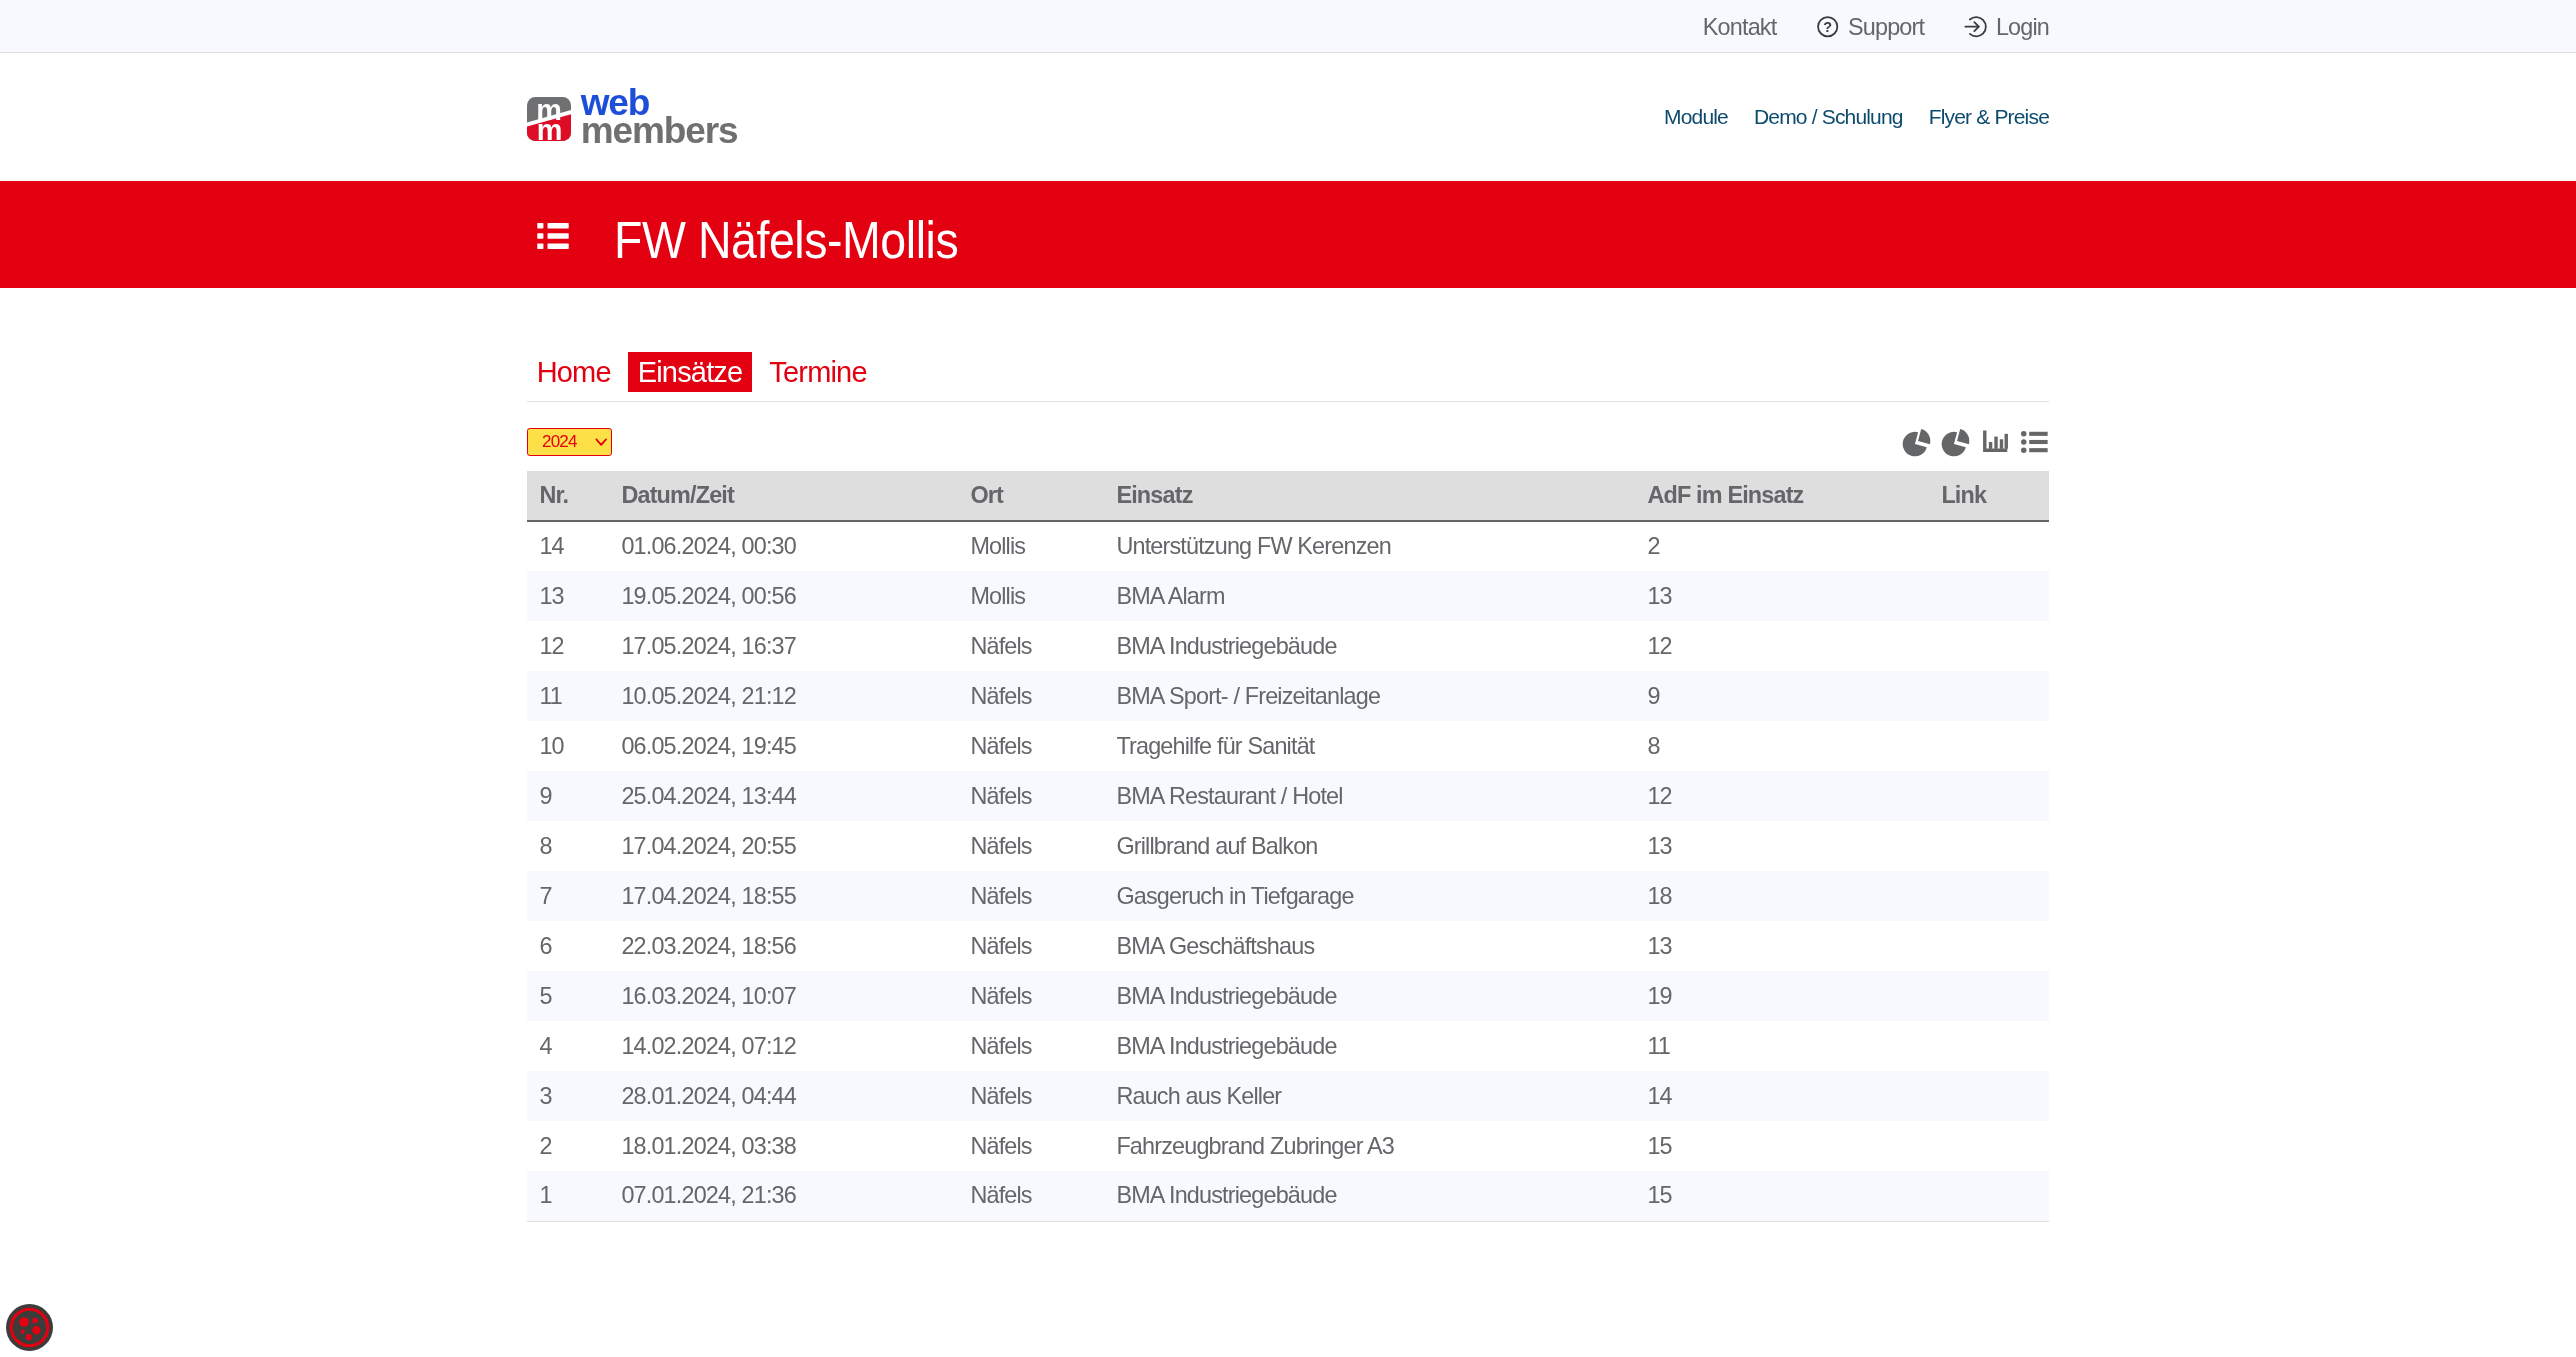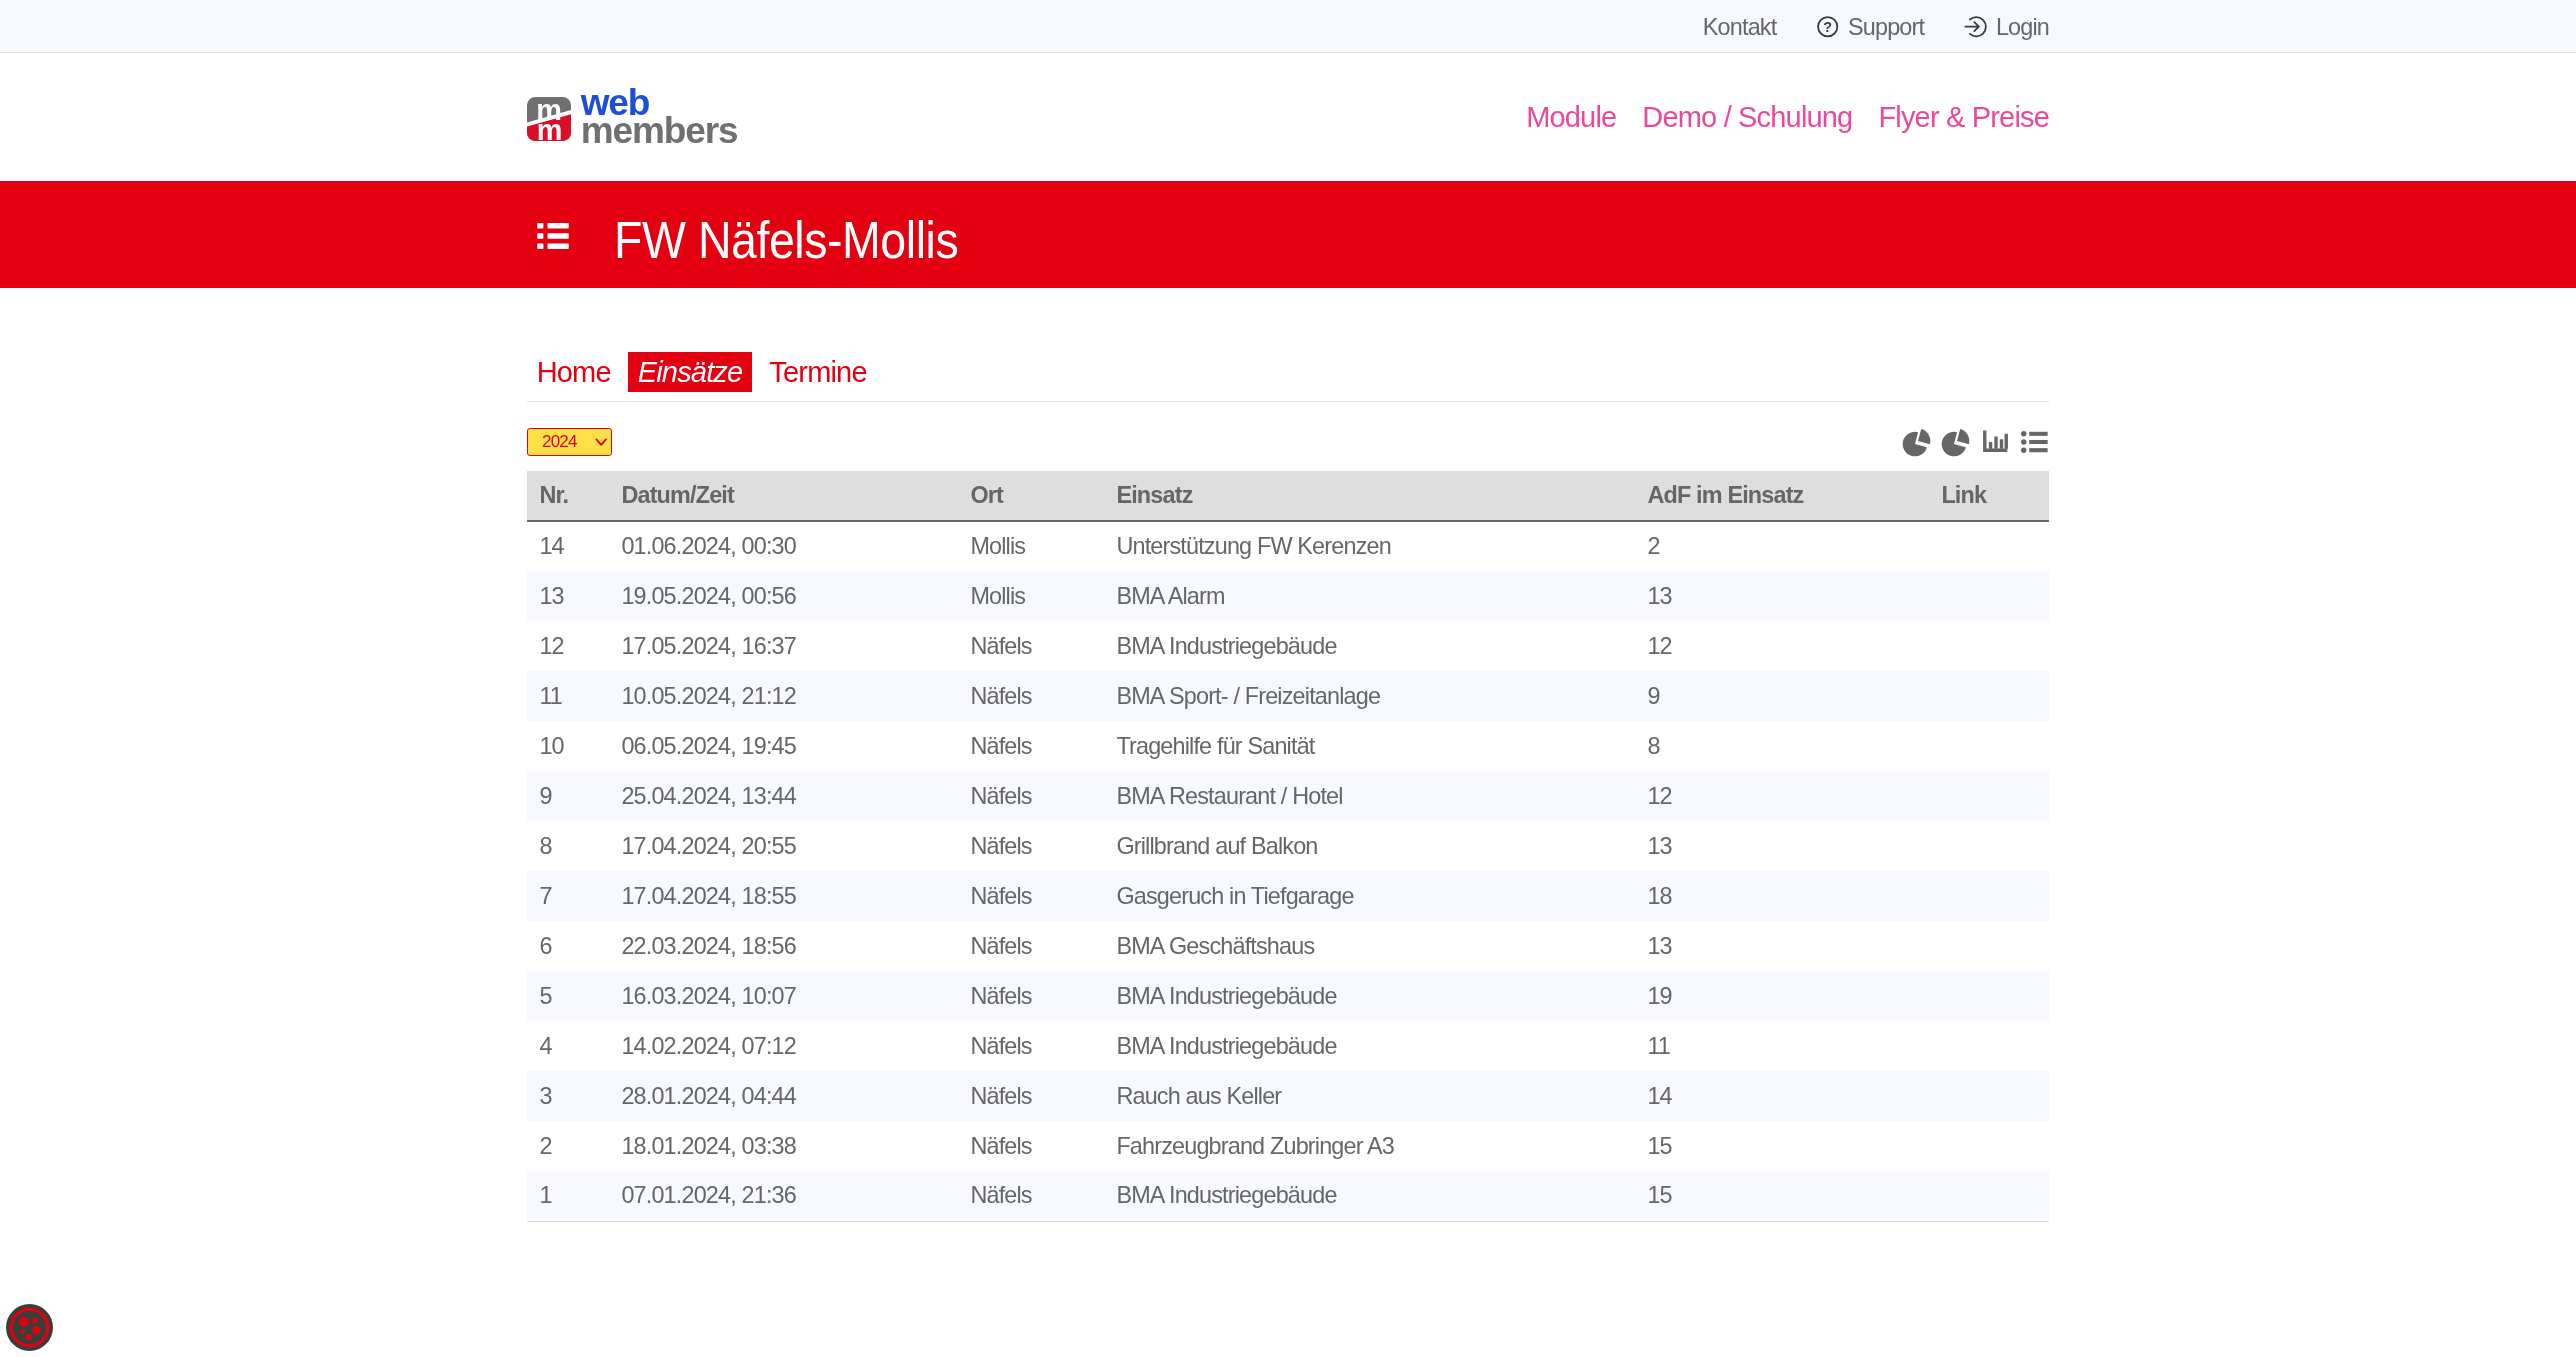--- a/index.html
+++ b/index.html
@@ -14,32 +14,32 @@
   .topbar svg { display:block; }
 
   
   .header { height:128px; background:#fff; }
   .header .container { height:128px; display:flex; align-items:center; justify-content:space-between; }
   .logo { display:flex; align-items:center; gap:9.7px; text-decoration:none; }
   .logo-text { font-weight:bold; font-size:37px; line-height:28px; letter-spacing:-0.03em; }
   .logo-text .l1 { color:#1d4ed8; }
   .logo-text .l2 { color:#6e7072; }
   .mainnav { display:flex; gap:26px; }
-  .mainnav a { color:#ec4899; text-decoration:none; font-size:29px; }
+  .mainnav a { color:#0c4a6e; text-decoration:none; font-size:21px; }
 
   
   .banner { height:107px; background:#e20011;padding-left:20px; }
   .banner .container { height:100%; display:flex; align-items:center; }
   .banner .list-ic { margin-right:45px; position:relative; top:2.8px; }
   .banner h1 { color:#fff; font-size:52px; font-weight:400; margin:0; letter-spacing:-0.01em; transform:scaleX(0.895); transform-origin:0 50%; position:relative; top:5.5px; }
 
   
   .tabs { margin-top:64px; border-bottom:0.7px solid #dee2e6; padding-bottom:9px; }
   .tabs a { display:inline-block; font-size:29px; line-height:26px; padding:7px 9.7px; margin-right:7.6px; color:#e20011; text-decoration:none; }
-  .tabs a.active { background:#e20011; color:#fff;font-style:italic; }
+  .tabs a.active { background:#e20011; color:#fff; }
 
   
   .controls { margin-top:25px; display:flex; justify-content:space-between; align-items:center; }
   .year-select { width:85px; height:28px; border:1.4px solid #e20011; border-radius:2.8px; color:#e20011; font-size:17px; display:flex; align-items:center; padding:0 4.1px 0 14px; gap:4px; background:#fde047; }
   .year-select span { flex:1; }
   .view-icons { display:flex; gap:9px; }
   .view-icons svg { display:block; }
 
   
   table { width:100%; border-collapse:collapse; margin-top:14px; font-size:23.4px; color:#65666a; }

